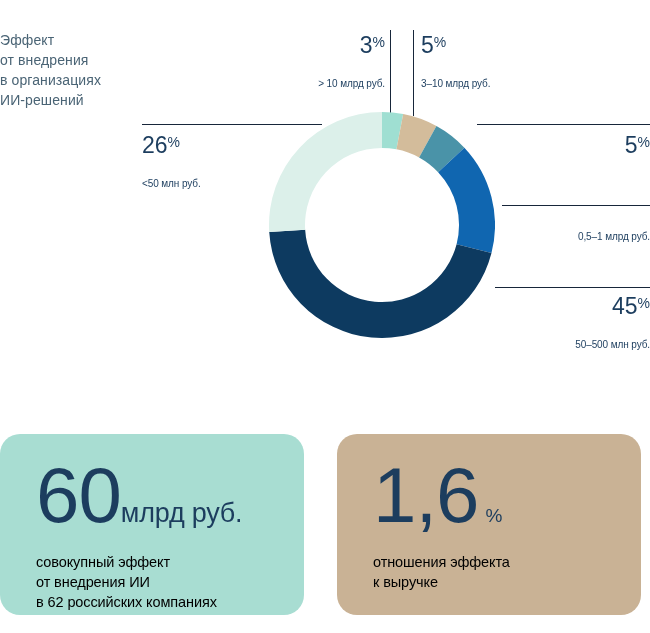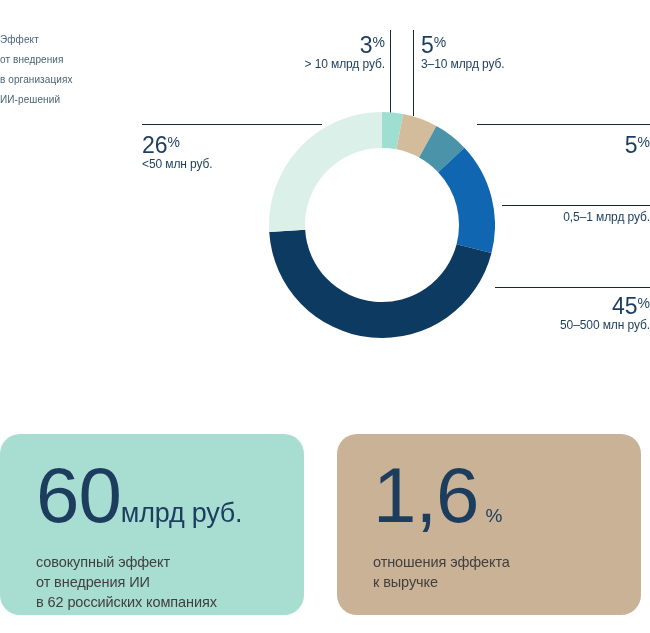--- a/index.html
+++ b/index.html
@@ -15,21 +15,21 @@
     font-family: "Liberation Sans", sans-serif;
     -webkit-font-smoothing: antialiased;
   }
 
   
   #chart-title {
     position: absolute;
     left: 0px;
     top: 30px;
     width: 150px;
-    font-size: 10px;
+    font-size: 14px;
     line-height: 20px;
     color: #4a6475;
     letter-spacing: 0.1px;
   }
   #chart-title div { white-space: nowrap; }
 
   
   #donut-wrap {
     position: absolute;
     left: 269px;
@@ -56,23 +56,23 @@
     font-weight: 400;
     white-space: nowrap;
   }
   .callout .pct .sign {
     font-size: 14px;
     vertical-align: 0.45em;
     letter-spacing: 0;
   }
   .callout .sub {
     color: #1c3d5e;
-    font-size: 12px;
+    font-size: 10px;
     line-height: 13px;
-    margin-top: 0;
+    margin-top: 19px;
     white-space: nowrap;
     letter-spacing: -0.1px;
   }
   .callout.right { text-align: right; }
   .callout.left  { text-align: left; }
 
   
   .stat-card {
     position: absolute;
     top: 434px;
@@ -107,21 +107,21 @@
     letter-spacing: -0.2px;
   }
   .stat-figure .unit.small {
     font-size: 19px;
     margin-left: 7px;
   }
   .stat-desc {
     position: absolute;
     left: 36px;
     top: 118px;
-    color: #404040;
+    color: #000000;
     font-size: 14.5px;
     line-height: 20px;
     letter-spacing: -0.1px;
   }
   .stat-desc div { white-space: nowrap; }
 </style>
 </head>
 <body>
 
 <div id="chart-title">

